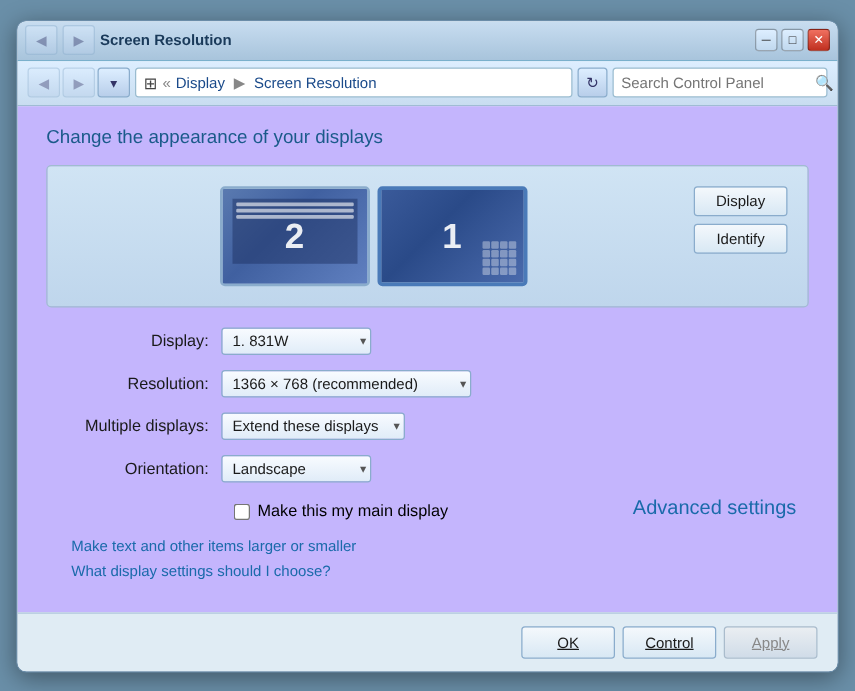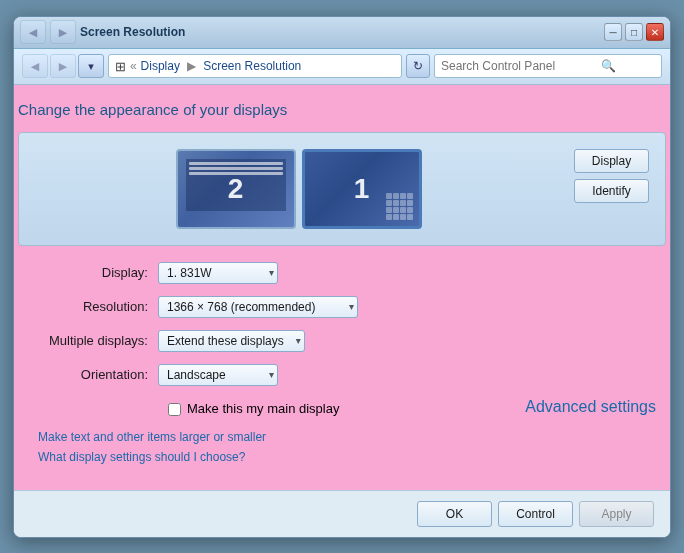--- a/index.html
+++ b/index.html
@@ -107,21 +107,21 @@
       border: 1px solid #8aaccc;
       border-radius: 3px;
       cursor: pointer;
       display: flex;
       align-items: center;
       justify-content: center;
       font-size: 12px;
       color: #336;
     }
     .search-bar {
-      width: 228px;
+      width: 172px;
       height: 24px;
       background: white;
       border: 1px solid #9abcd0;
       border-radius: 3px;
       display: flex;
       align-items: center;
       padding: 0 6px;
     }
     .search-bar input {
       border: none;
@@ -129,22 +129,22 @@
       background: transparent;
       font-size: 12px;
       color: #888;
       width: 160px;
     }
     .search-icon-char {
       font-size: 12px;
       color: #888;
     }
     .content {
-      background: #f9a8d4;
-      padding: 16px 4px;
+      background: #c4b5fd;
+      padding: 16px 23px;
     }
     .page-title {
       font-size: 15px;
       color: #1a5a8a;
       font-weight: normal;
       margin-bottom: 14px;
     }
     .display-preview-box {
       background: linear-gradient(to bottom, #d0e4f4, #bfd6ec);
       border: 1px solid #a0bcd0;
@@ -312,20 +312,21 @@
     .footer-btn {
       min-width: 75px;
       height: 26px;
       font-size: 12px;
       cursor: pointer;
       border-radius: 3px;
       display: flex;
       align-items: center;
       justify-content: center;
       padding: 0 14px;
+      text-decoration: underline;
     }
     .footer-btn.normal {
       background: linear-gradient(to bottom, #f4f8fc, #d8e8f4);
       border: 1px solid #8aaccc;
       color: #1a1a1a;
     }
     .footer-btn.disabled {
       background: linear-gradient(to bottom, #eaeef2, #d0dce8);
       border: 1px solid #aabccc;
       color: #888;

